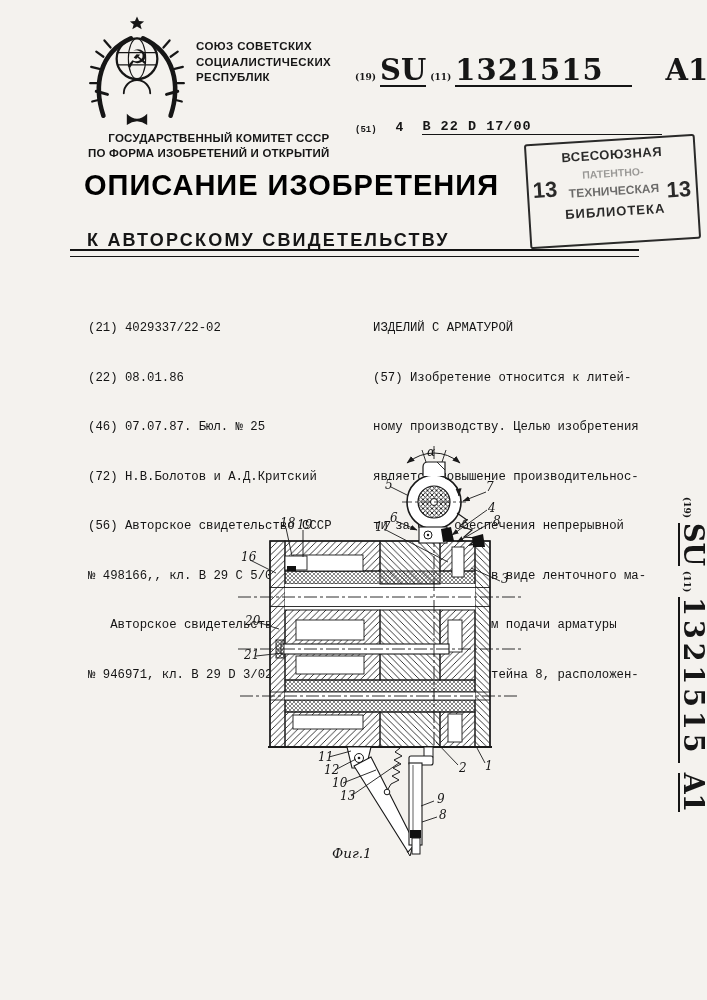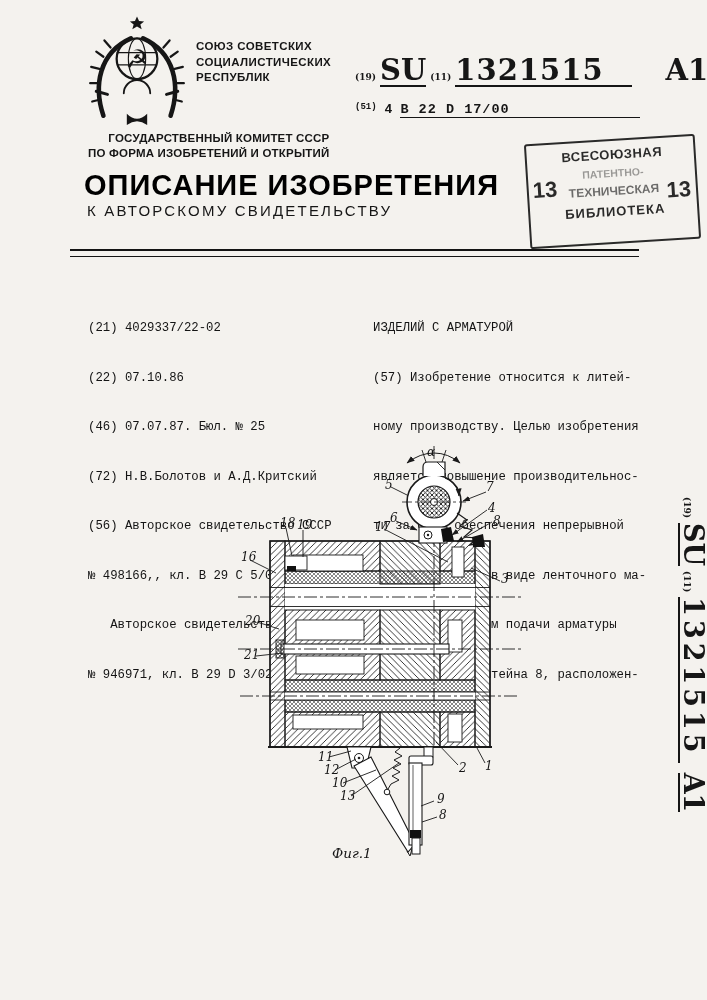--- a/index.html
+++ b/index.html
@@ -15,41 +15,41 @@
          line-height:15px;letter-spacing:.2px;text-align:right;}
 
   .publine{position:absolute;left:355px;top:56px;display:flex;align-items:baseline;gap:4px;
            font-family:"DejaVu Serif",serif;}
   .sm{font-size:9px;font-weight:700;}
   .big{font-size:29px;font-weight:700;line-height:1;}
   .u{border-bottom:2.6px solid #151515;}
   .pubnum{padding-right:28px;letter-spacing:1px;}
   .kindgap{width:26px;}
 
-  .ipcline{position:absolute;left:355px;top:102px;display:flex;align-items:flex-start;gap:8px;
+  .ipcline{position:absolute;left:355px;top:119px;display:flex;align-items:flex-end;gap:19px;
            font-family:"Liberation Mono","DejaVu Sans Mono",monospace;}
   .ipc-ed{font-size:13px;font-weight:700;}
   .ipc-cls{font-size:13.5px;font-weight:700;letter-spacing:1px;border-bottom:1.6px solid #151515;
            width:240px;}
 
   .stamp{position:absolute;left:527px;top:139px;width:167px;height:101px;
          border:2.6px solid #1b1b1b;border-radius:3px;transform:rotate(-3.6deg);
          color:#1b1b1b;opacity:.93;}
   .st-num{position:absolute;font-size:22px;font-weight:800;}
   .st-l{left:4px;top:32px;}
   .st-r{right:5px;top:40px;}
   .st-lines{position:absolute;left:30px;right:27px;top:6px;text-align:center;}
   .st1{font-size:13px;font-weight:800;letter-spacing:.5px;}
   .st2{font-size:10.5px;font-weight:700;opacity:.45;margin-top:5px;}
   .st3{font-size:12px;font-weight:800;opacity:.68;margin-top:5px;}
   .st4{font-size:13px;font-weight:800;margin-top:6px;letter-spacing:1px;}
 
   .doc-title{position:absolute;left:84px;top:169px;font-size:29px;font-weight:700;
              letter-spacing:1px;color:#000000;}
-  .doc-sub{position:absolute;left:87px;top:202px;font-size:15px;font-weight:400;
+  .doc-sub{position:absolute;left:87px;top:230px;font-size:18px;font-weight:700;
            letter-spacing:2.2px;}
 
   .rule{position:absolute;left:70px;top:249px;width:569px;height:5px;
         border-top:2.6px solid #141414;border-bottom:1.4px solid #141414;}
 
   .col{position:absolute;top:287px;font-family:"Liberation Mono","DejaVu Sans Mono",monospace;
        font-size:12.3px;line-height:16.5px;white-space:pre;color:#141414;}
   .col.left{left:88px;}
   .col.right{left:373px;}
 
@@ -132,21 +132,21 @@
       <div class="st4">БИБЛИОТЕКА</div>
     </div>
   </div>
 
   <div class="doc-title">ОПИСАНИЕ ИЗОБРЕТЕНИЯ</div>
   <div class="doc-sub">К АВТОРСКОМУ СВИДЕТЕЛЬСТВУ</div>
   <div class="rule"></div>
 
   <div class="col left">
     <div>(21) 4029337/22-02</div>
-    <div>(22) 07.10.86</div>
+    <div>(22) 08.01.86</div>
     <div>(46) 07.07.87. Бюл. № 25</div>
     <div>(72) Н.В.Болотов и А.Д.Критский</div>
     <div>(56) Авторское свидетельство СССР</div>
     <div>№ 498166,, кл. В 29 С 5/00, 1973.</div>
     <div>   Авторское свидетельство СССР</div>
     <div>№ 946971, кл. В 29 D 3/02, 1982.</div>
   </div>
   <div class="col right">
     <div>ИЗДЕЛИЙ С АРМАТУРОЙ</div>
     <div>(57) Изобретение относится к литей-</div>

